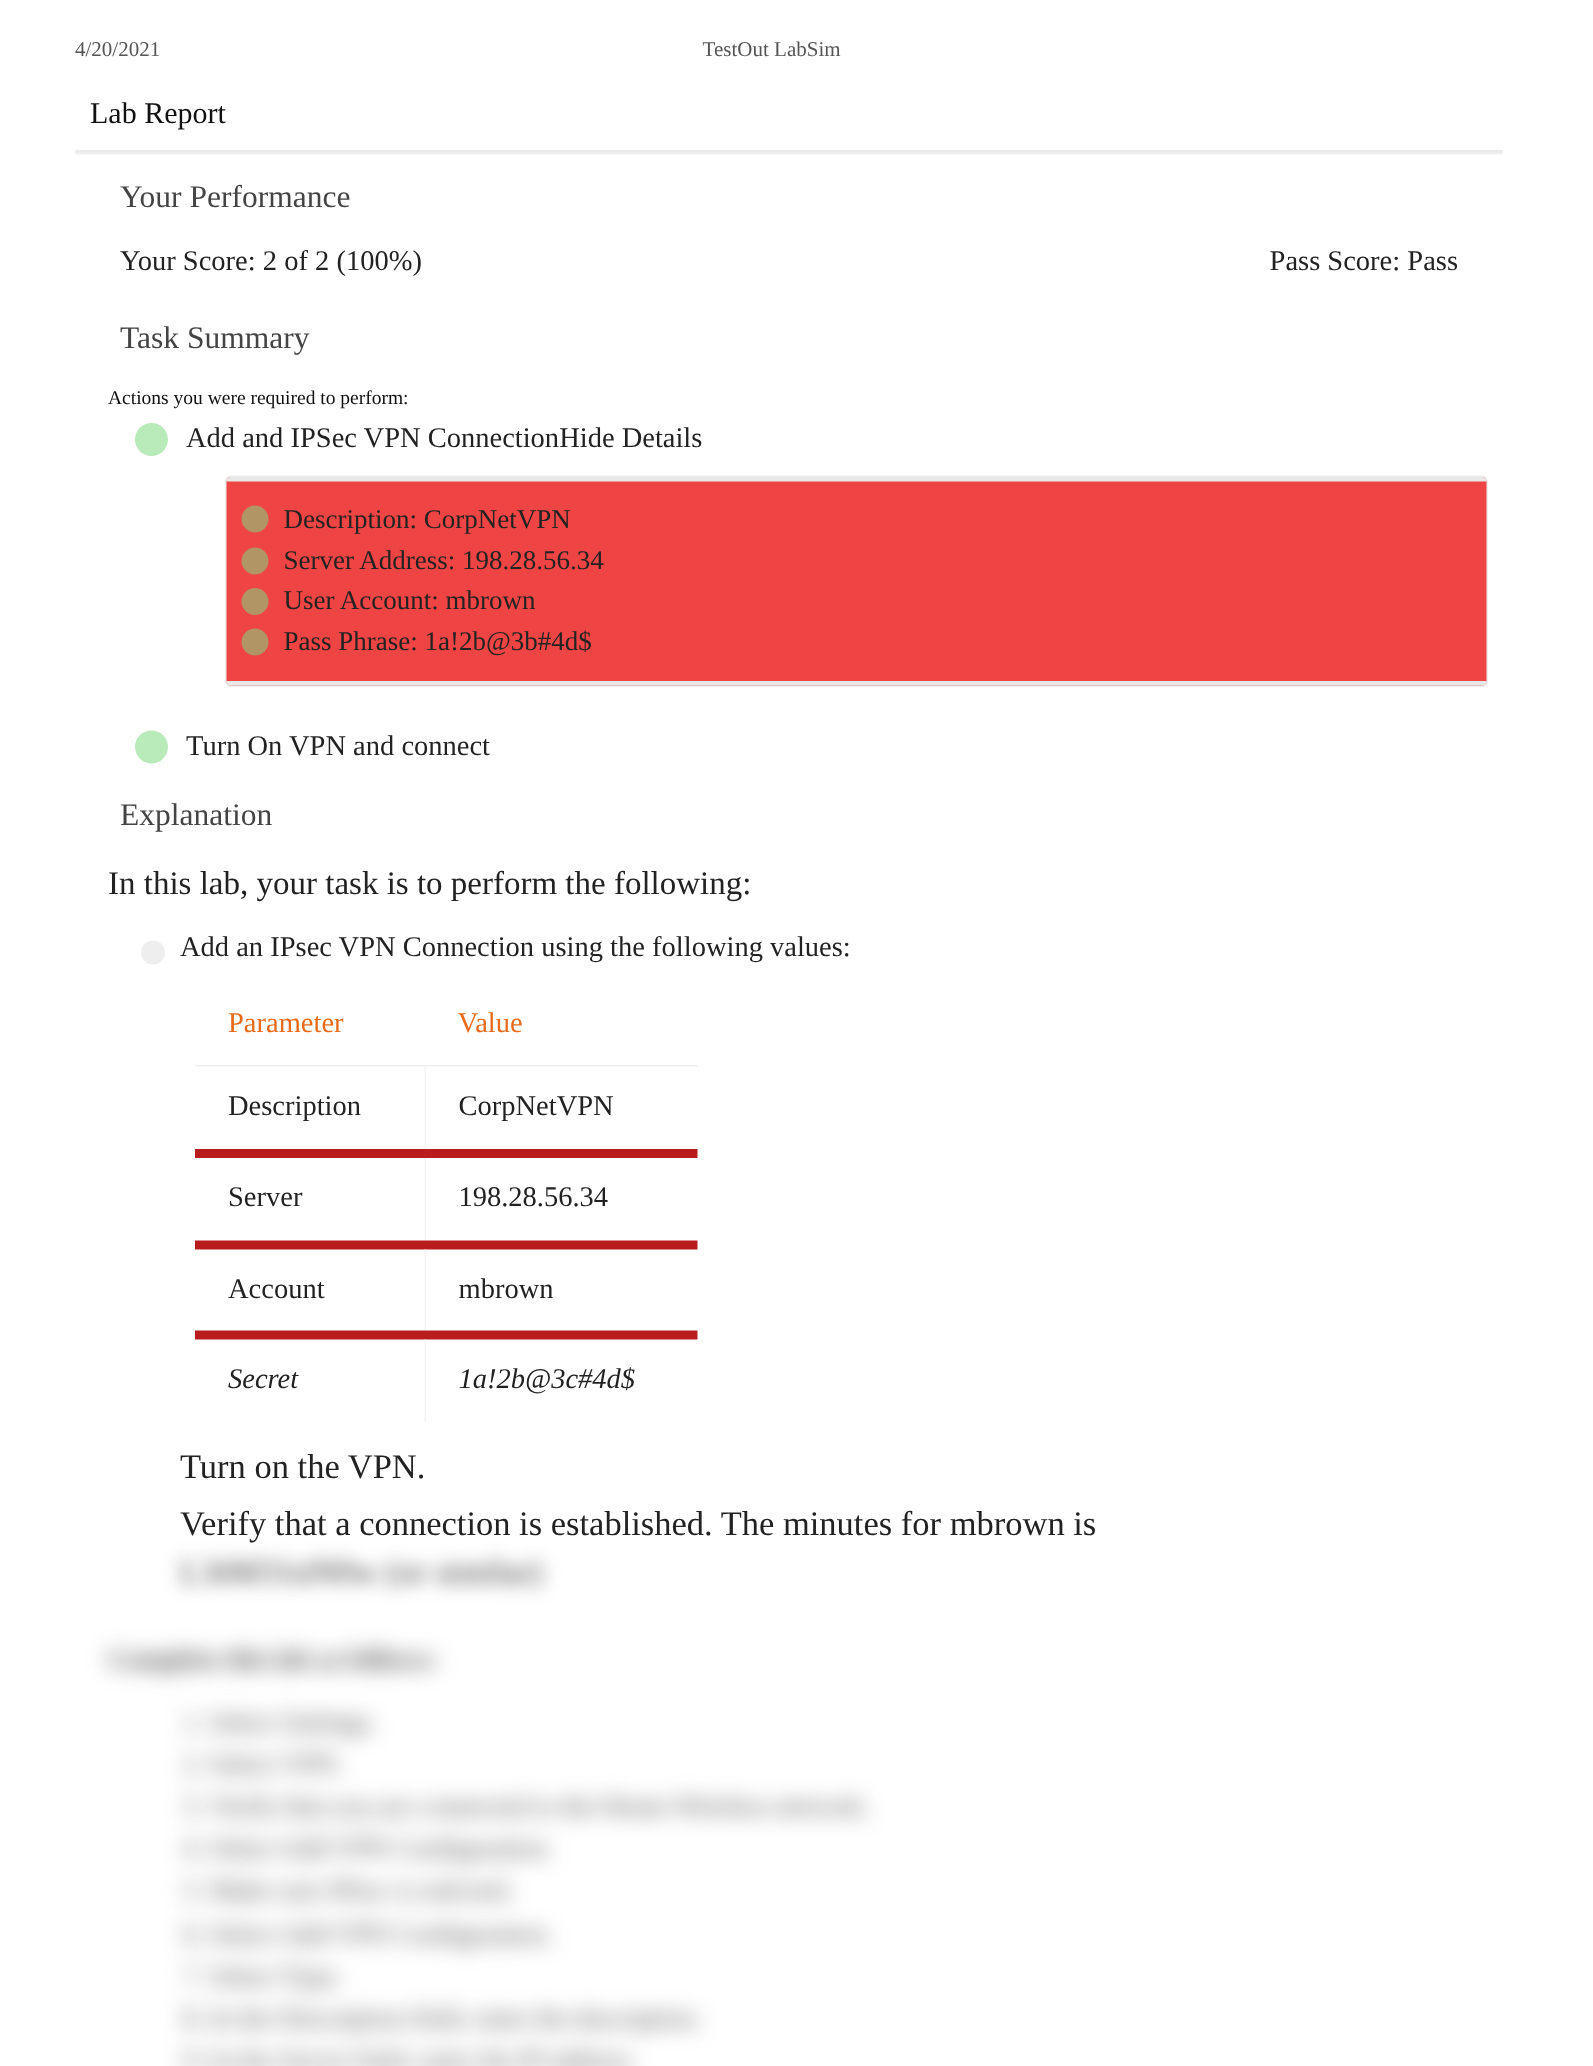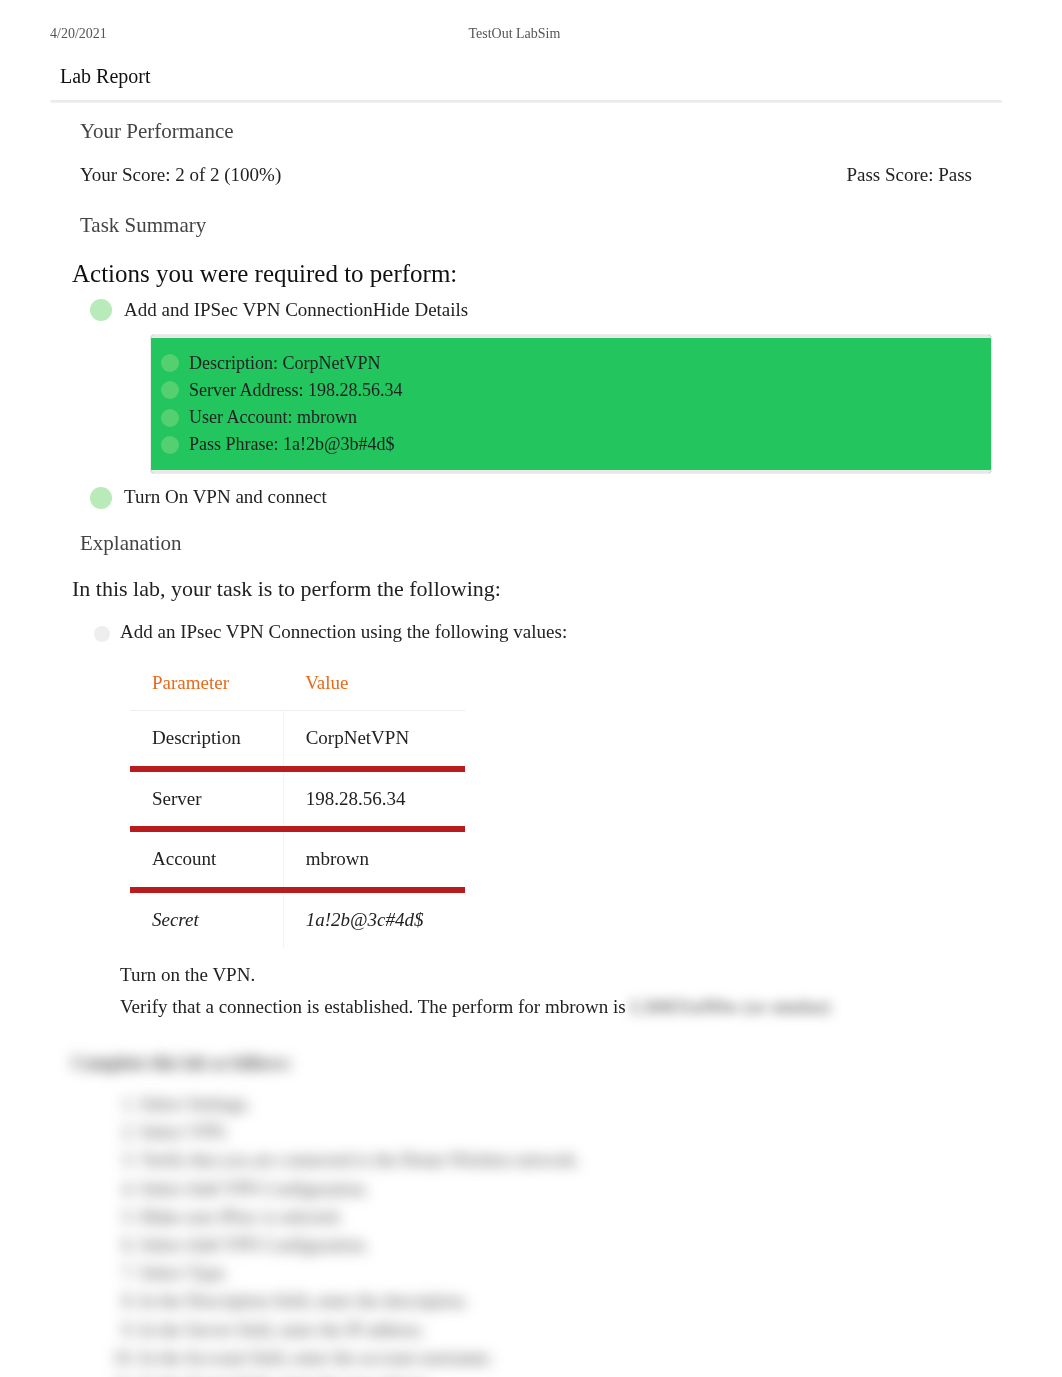--- a/index.html
+++ b/index.html
@@ -47,45 +47,45 @@
       margin: 0 30px 22px 30px;
     }
     .perf-row {
       display: flex;
       justify-content: space-between;
       margin-bottom: 4px;
       font-size: 19px;
       color: #222;
     }
     .subheading {
-      font-size: 25px;
+      font-size: 13px;
       color: #111;
       margin: 4px 0 6px 22px;
     }
     .action-line {
       display: flex;
       align-items: center;
       margin: 2px 0 2px 40px;
       font-size: 19px;
       color: #222;
     }
     .check-dot {
       width: 22px;
       height: 22px;
       background: #7fd97f;
       border-radius: 50%;
       margin-right: 12px;
       flex-shrink: 0;
       opacity: 0.55;
     }
     .detail-box {
-      margin: 10px 10px 10px 100px;
+      margin: 10px 10px 27px 100px;
       border: 1px solid #ededed;
       border-radius: 4px;
-      background: #22c55e;
+      background: #ef4444;
       padding: 14px 16px 14px 0;
       position: relative;
     }
     .detail-box::before {
       content: "";
       position: absolute;
       left: 0; right: 0; top: 0;
       height: 3px;
       background: #e8e8e8;
       border-radius: 4px 4px 0 0;
@@ -147,21 +147,21 @@
     table.param-table td {
       padding: 14px 42px 14px 22px;
       border-bottom: 6px solid #b91c1c;
       border-right: 1px solid #f4f4f4;
       color: #222;
     }
     table.param-table tr:last-child td { border-bottom: none; font-style: italic; }
     table.param-table td:last-child, table.param-table th:last-child { border-right: none; }
     .followup {
       margin: 6px 30px 6px 70px;
-      font-size: 19px;
+      font-size: 23px;
     }
     .blur-wrap {
       filter: blur(7px);
       margin-top: 30px;
       color: #444;
       font-size: 18px;
       user-select: none;
     }
     .blur-heading {
       margin: 10px 0 16px 22px;
@@ -260,21 +260,21 @@
     </tr>
     <tr>
       <td>Secret</td>
       <td>1a!2b@3c#4d$</td>
     </tr>
   </tbody>
 </table>
 
 <div class="followup">Turn on the VPN.</div>
 <div class="followup">
-  <span>Verify that a connection is established. The perform for mbrown is</span>
+  <span>Verify that a connection is established. The minutes for mbrown is</span>
   <span class="inline-blur">L3tM31nN0w (or similar)</span>
 </div>
 
 <div class="blur-wrap">
   <div class="blur-heading">Complete this lab as follows:</div>
   <ol class="blur-ol">
     <li>Select Settings.</li>
     <li>Select VPN.</li>
     <li>Verify that you are connected to the Home Wireless network.</li>
     <li>Select Add VPN Configuration.</li>

